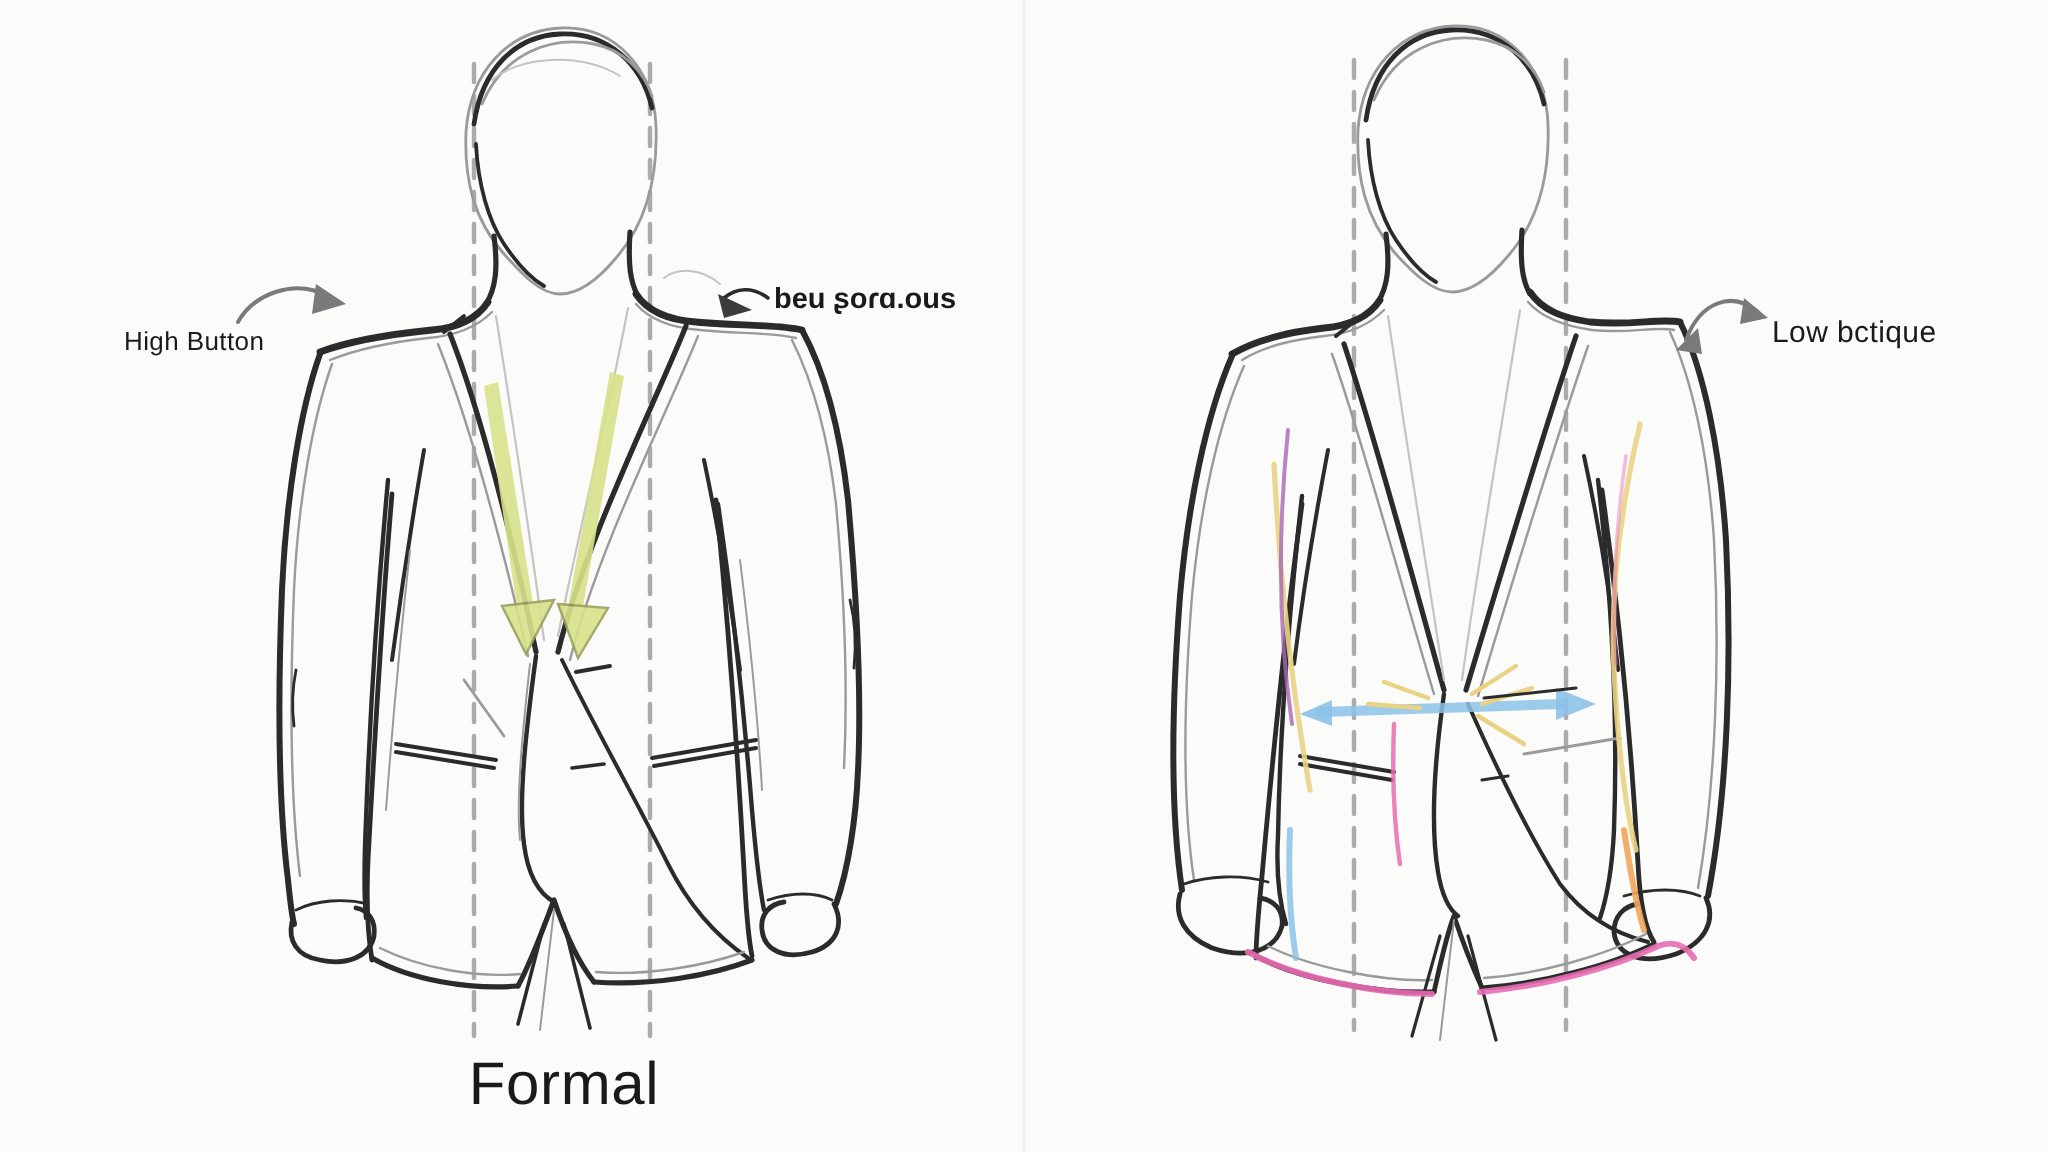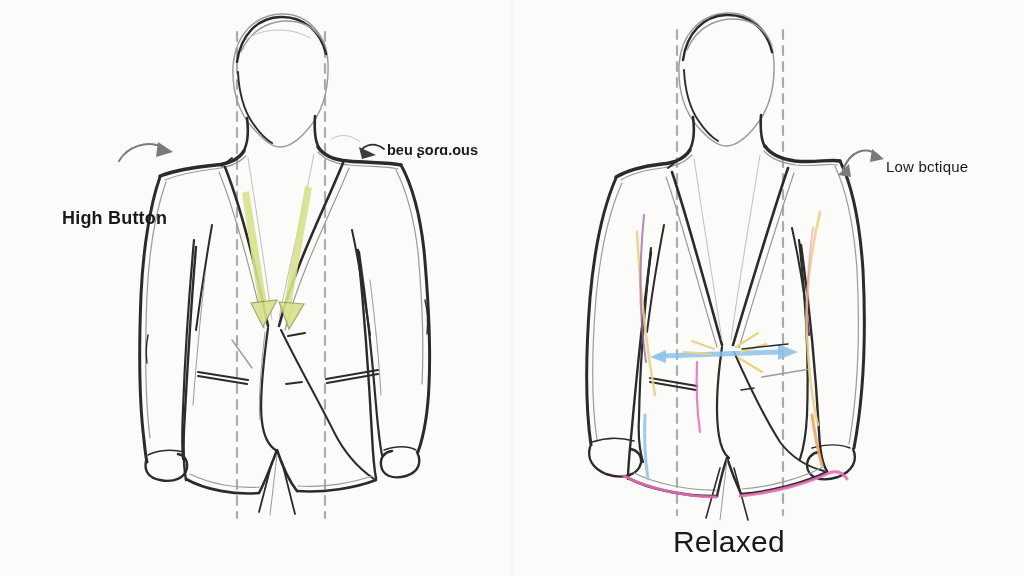--- a/index.html
+++ b/index.html
@@ -20,21 +20,21 @@
   .blu-f{fill:var(--arrow-blue,#8cc2e9);}
   .pnk{stroke:var(--accent-pink,#e86cb2);}
   .pur{stroke:var(--accent-purple,#a868b4);}
   .org{stroke:var(--accent-orange,#f2a65a);}
   .yel{stroke:var(--accent-yellow,#e9d383);}
   .ann{stroke:var(--annotation-arrow,#7a7a7a);}
   .ann-f{fill:var(--annotation-arrow,#7a7a7a);}
   .dk-f{fill:#3c3c3c;}
   
   .lbl{position:absolute;color:var(--text,#1a1a1a);white-space:nowrap;}
-  .lbl-high{left:62px;top:163px;font-size:18px;font-weight:700;letter-spacing:.2px;margin-top:45px;}
+  .lbl-high{left:62px;top:163px;font-size:13px;font-weight:400;letter-spacing:.2px;}
   .lbl-garbled{left:387px;top:142px;font-size:14.5px;font-weight:700;}
   .lbl-low{left:886px;top:158px;font-size:15px;font-weight:400;letter-spacing:.2px;}
   .cap{position:absolute;width:160px;text-align:center;font-size:30px;font-weight:500;
        color:var(--text,#161616);letter-spacing:.3px;}
   .cap-formal{left:202px;top:526px;}
   .cap-relaxed{left:649px;top:525px;}
 </style>
 </head>
 <body>
 
@@ -241,14 +241,14 @@
         <path class="ann" stroke-width="2" d="M843,170 C850,151 866,145 879,156"></path>
         <polygon class="ann-f" points="849,164 838,175 851,177"></polygon>
         <polygon class="ann-f" points="872,149 884,159 870,162"></polygon>
       </g>
     </g>
   </svg>
 
   <div class="lbl lbl-high">High Button</div>
   <div class="lbl lbl-garbled">beu ʂoɾɑ.ous</div>
   <div class="lbl lbl-low">Low bctique</div>
-  <div class="cap cap-relaxed">Relaxed</div>
+  <div class="cap cap-formal">Formal</div>
 </div>
 
 </body></html>

